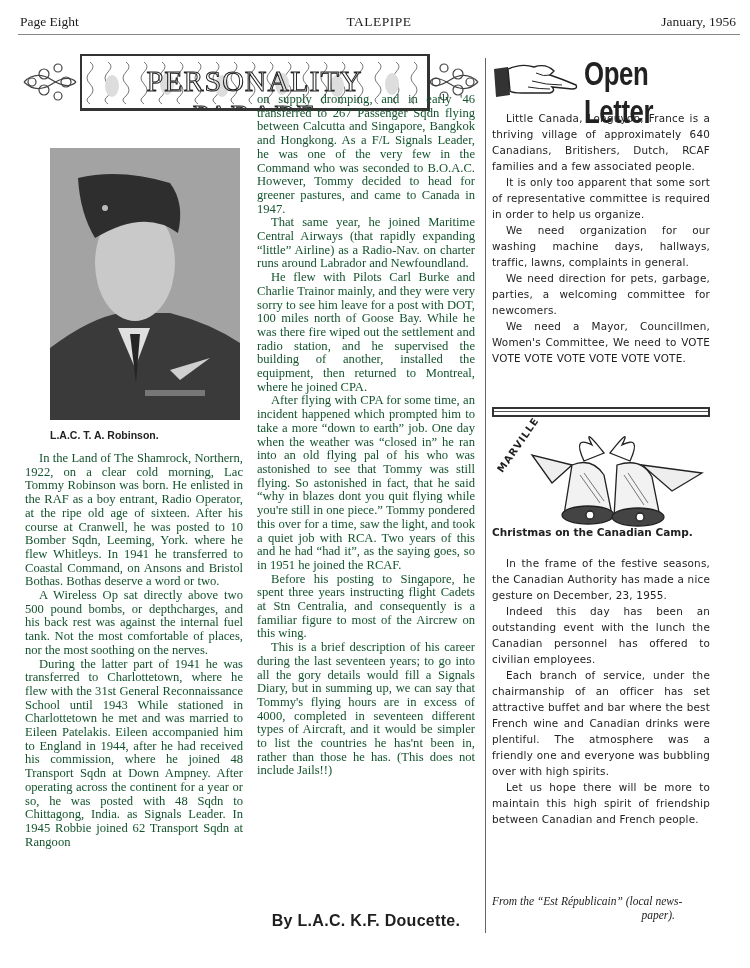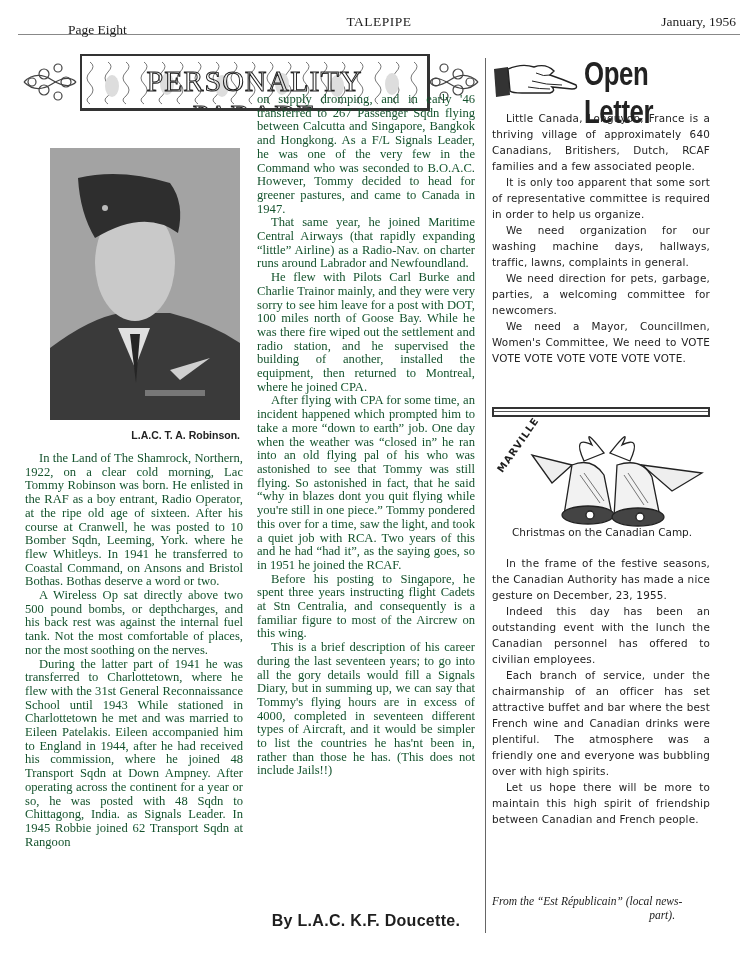--- a/index.html
+++ b/index.html
@@ -1,54 +1,54 @@
 <!DOCTYPE html>
 <html><head>
 <meta charset="utf-8">
 <style>
   html, body { margin: 0; padding: 0; background: #ffffff; }
   body { width: 750px; height: 968px; position: relative; overflow: hidden; color: #1e1e1e; }
 
   
   .running-head { position: absolute; left: 18px; right: 10px; top: 12px; height: 22px; border-bottom: 1px solid #888; font-family: "Liberation Serif", serif; font-size: 13.5px; }
-  .rh-left { position: absolute; left: 2px; top: 10px; margin-left: 48px; }
+  .rh-left { position: absolute; left: 2px; top: 2px; }
   .rh-center { position: absolute; left: 0; right: 0; top: 2px; text-align: center; letter-spacing: 0.5px; }
   .rh-right { position: absolute; right: 4px; top: 2px; margin-left: 8px; }
 
   
   .banner { position: absolute; left: 22px; top: 52px; width: 455px; height: 60px; }
   .banner-box { position: absolute; left: 58px; top: 2px; width: 345px; height: 52px; border: 2px solid #333; border-right-width: 3px; border-bottom-width: 3px; background: #fff; overflow: hidden; }
   .banner-title { position: absolute; left: 0; right: 0; top: 8px; text-align: center; font-family: "Liberation Serif", serif; font-size: 30px; letter-spacing: 1px; color: transparent; -webkit-text-stroke: 1px #222; }
   .banner-box svg, .banner svg.scroll { position: absolute; }
 
   
   .col-rule { position: absolute; left: 485px; top: 58px; width: 1px; height: 875px; background: #666; }
 
   
   .photo { position: absolute; left: 50px; top: 148px; width: 190px; height: 272px; background: #8a8a8a; overflow: hidden; }
   .photo svg { width: 100%; height: 100%; display: block; }
-  .caption { position: absolute; left: 50px; top: 429px; width: 190px; text-align: right; font-family: "Liberation Sans", sans-serif; font-weight: bold; font-size: 10.5px; color: #222; }
+  .caption { position: absolute; left: 50px; top: 429px; width: 190px; text-align: left; font-family: "Liberation Sans", sans-serif; font-weight: bold; font-size: 10.5px; color: #222; }
 
   
   .col { position: absolute; font-family: "Liberation Serif", serif; font-size: 12.6px; line-height: 13.7px; text-align: justify; color: #14532d; }
   .col p { margin: 0; text-indent: 14px; }
   .col1 { left: 25px; top: 452px; width: 218px; }
   .col2 { left: 257px; top: 93px; width: 218px; }
   .byline { position: absolute; left: 257px; top: 912px; width: 218px; text-align: center; font-family: "Liberation Sans", sans-serif; font-weight: bold; font-size: 16px; letter-spacing: 0.3px; }
 
   
   .ol-head { position: absolute; left: 492px; top: 57px; width: 230px; height: 50px; }
   .ol-title { position: absolute; left: 92px; top: -2px; font-family: "Liberation Sans Narrow", "Liberation Sans", sans-serif; font-weight: bold; font-size: 33px; letter-spacing: -0.5px; transform: scaleX(0.78); transform-origin: left top; color: #222; }
   .col3 { position: absolute; left: 492px; top: 110px; width: 218px; font-family: "DejaVu Sans", sans-serif; font-size: 10.4px; line-height: 16px; text-align: justify; color: #222; letter-spacing: 0.2px; }
   .col3 p { margin: 0; text-indent: 14px; }
   .col3b { top: 555px; }
   .divider { position: absolute; left: 492px; top: 407px; width: 218px; height: 10px; border: 2px solid #333; box-sizing: border-box; background: linear-gradient(#fff 0, #fff 2px, #555 2px, #555 3px, #fff 3px); }
   .bells { position: absolute; left: 492px; top: 425px; width: 225px; height: 105px; }
   .marville { position: absolute; left: 495px; top: 468px; transform: rotate(-55deg); transform-origin: left top; font-family: "DejaVu Sans", sans-serif; font-weight: bold; font-size: 10px; letter-spacing: 1px; }
-  .xmas-head { position: absolute; left: 492px; top: 526px; width: 225px; font-family: "DejaVu Sans", sans-serif; font-weight: normal; font-size: 10.5px; color: #222; margin-left: 20px; }
+  .xmas-head { position: absolute; left: 492px; top: 526px; width: 225px; font-family: "DejaVu Sans", sans-serif; font-weight: bold; font-size: 10.5px; color: #222; }
   .source { position: absolute; left: 492px; top: 895px; width: 218px; font-family: "Liberation Serif", serif; font-style: italic; font-size: 11.5px; line-height: 13.5px; color: #222; }
   .source .src-2 { display: block; text-align: right; padding-right: 35px; }
 </style>
 </head>
 <body>
 
 <div class="running-head">
   <span class="rh-left">Page Eight</span>
   <span class="rh-center">TALEPIPE</span>
   <span class="rh-right">January, 1956</span>
@@ -190,14 +190,14 @@
 
 <div class="xmas-head">Christmas on the Canadian Camp.</div>
 <div class="col3 col3b">
   <p>In the frame of the festive seasons, the Canadian Authority has made a nice gesture on December, 23, 1955.</p>
   <p>Indeed this day has been an outstanding event with the lunch the Canadian personnel has offered to civilian employees.</p>
   <p>Each branch of service, under the chairmanship of an officer has set attractive buffet and bar where the best French wine and Canadian drinks were plentiful.  The atmosphere was a friendly one and everyone was bubbling over with high spirits.</p>
   <p>Let us hope there will be more to maintain this high spirit of friendship between Canadian and French people.</p>
 </div>
 <div class="source">
   <span>From the “Est Républicain” (local news-</span>
-  <span class="src-2">part).</span>
+  <span class="src-2">paper).</span>
 </div>
 
 </body></html>

